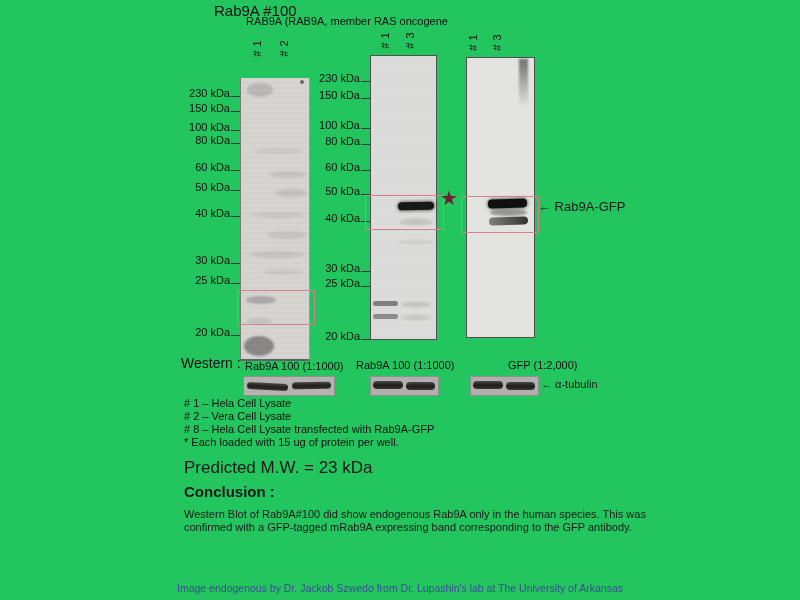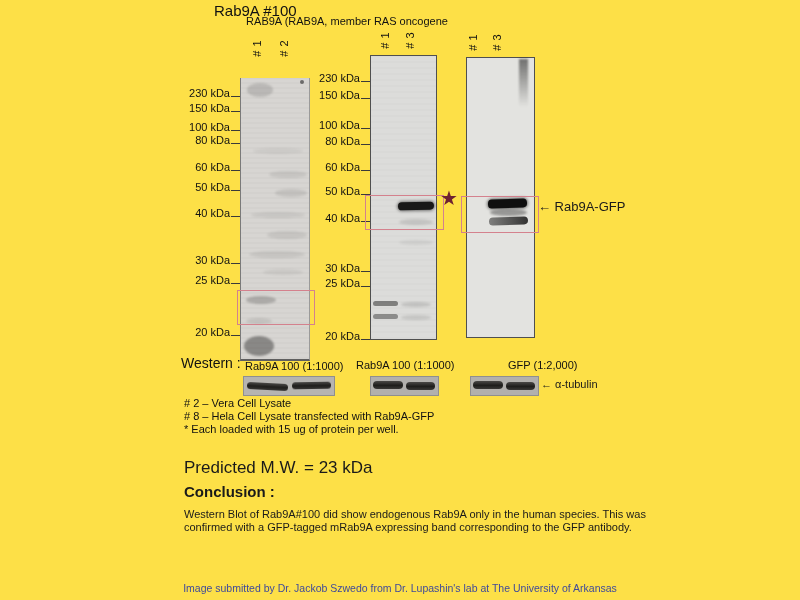--- a/index.html
+++ b/index.html
@@ -1,17 +1,17 @@
 <!DOCTYPE html>
 <html><head>
 <meta charset="utf-8">
 <style>
   html,body { margin:0; padding:0; background:#ffffff; }
   .page {
-    position:relative; width:800px; height:600px; background:#fde047;
+    position:relative; width:800px; height:600px; background:#22c55e;
     font-family:"Liberation Sans", sans-serif; color:#1a1a1a; overflow:hidden;
   }
   .abs { position:absolute; }
 
   
   .title { left:214px; top:2px; font-size:15px; color:#111; }
   .subtitle { left:205px; top:16px; width:284px; display:flex; flex-direction:column; align-items:center;
               font-size:11px; line-height:11.5px; color:#111; white-space:nowrap; }
 
   
@@ -216,24 +216,25 @@
     <div class="tband" style="left:2px;  top:4px; width:30px; height:8px;"></div>
     <div class="tband" style="left:35px; top:5px; width:29px; height:8px;"></div>
   </div>
   <div class="panel panelC">
     <div class="tband" style="left:2px;  top:4px; width:30px; height:8px;"></div>
     <div class="tband" style="left:35px; top:5px; width:29px; height:8px;"></div>
   </div>
   <div class="abs tubulin-label">← α-tubulin</div>
 
   <div class="abs legend">
+    <div># 1 – Hela Cell Lysate</div>
     <div># 2 – Vera Cell Lysate</div>
     <div># 8 – Hela Cell Lysate transfected with Rab9A-GFP</div>
     <div>* Each loaded with 15 ug of protein per well.</div>
   </div>
 
   <div class="abs mwnote">Predicted M.W. = 23 kDa</div>
   <div class="abs conc-h">Conclusion :</div>
   <div class="abs conc-p">Western Blot of Rab9A#100 did show endogenous Rab9A only in the human species. This was confirmed with a GFP-tagged mRab9A expressing band corresponding to the GFP antibody.</div>
 
-  <div class="abs footer">Image submitted by Dr. Jackob Szwedo from Dr. Lupashin's lab at The University of Arkansas</div>
+  <div class="abs footer">Image endogenous by Dr. Jackob Szwedo from Dr. Lupashin's lab at The University of Arkansas</div>
 
 </div>
 
 </body></html>

